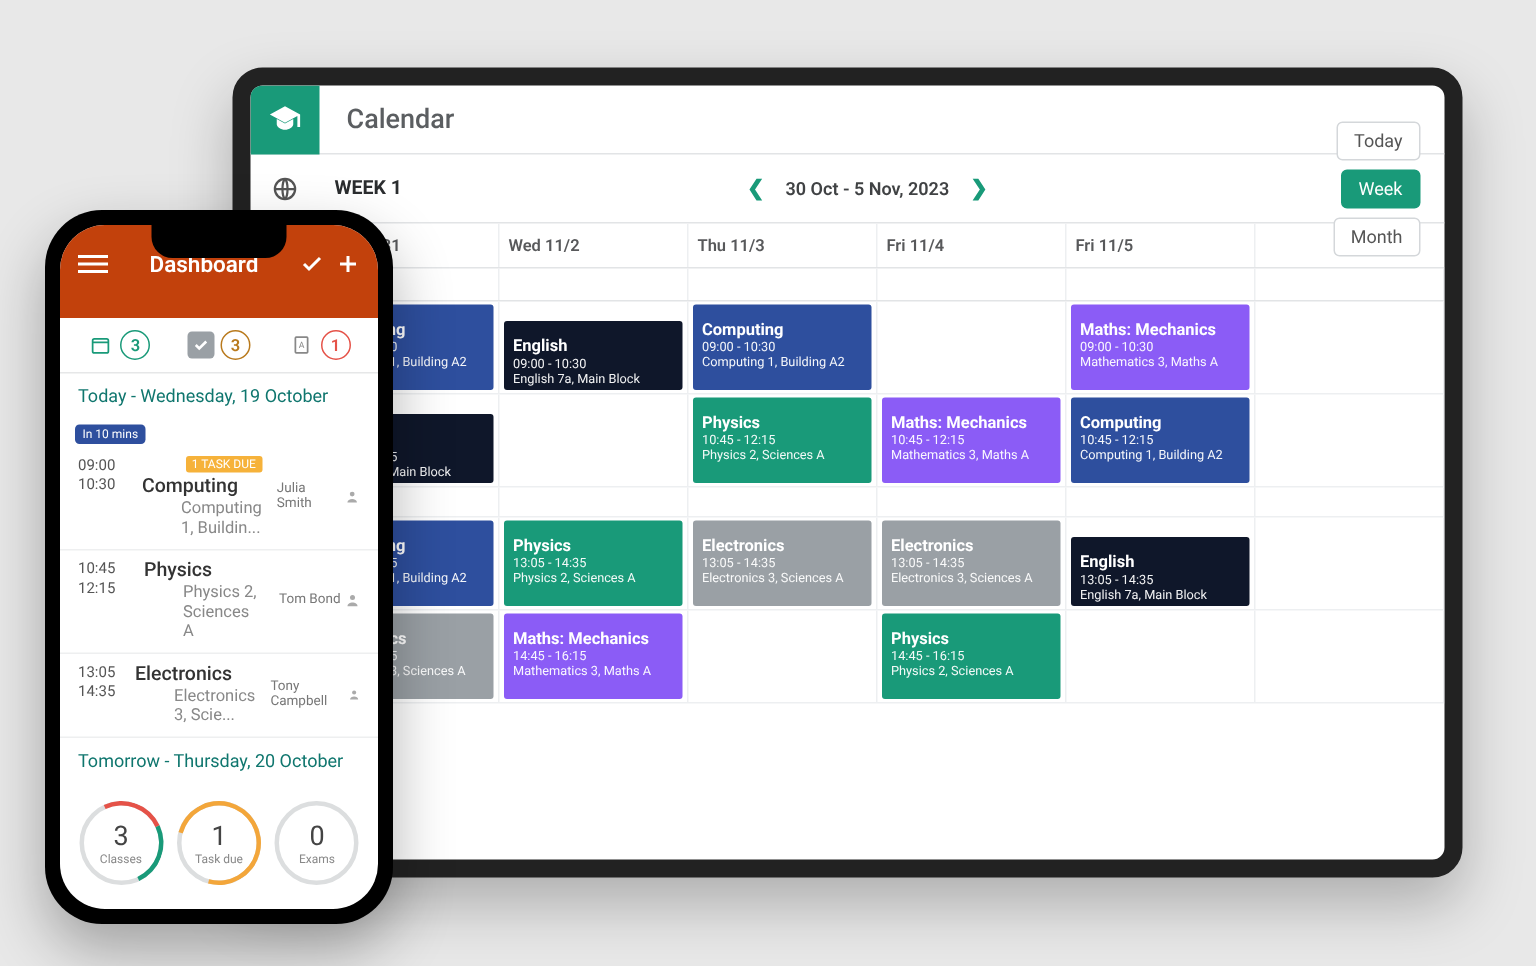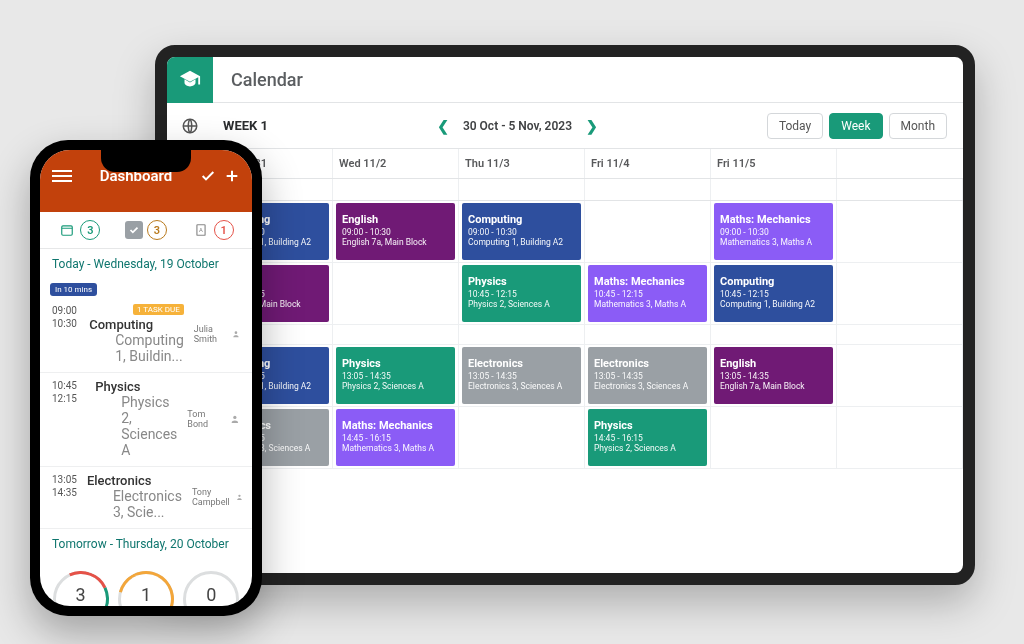--- a/index.html
+++ b/index.html
@@ -33,21 +33,21 @@
 
   .cal-ctrl-row {
     display:flex; align-items:center; height:46px; border-bottom:1px solid #e2e4e6; padding: 0 16px 0 0;
   }
   .cal-side-icon { width:46px; height:46px; display:flex; align-items:center; justify-content:center; color:#555; }
   .cal-side-icon svg{width:18px;height:18px;fill:#555;}
   .week-lbl { font-size: 13px; font-weight:700; color:#2b2d2f; padding-left: 10px; text-align: right; }
   .date-nav { flex:1; display:flex; align-items:center; justify-content:center; gap:14px; }
   .date-nav .chev { color:#199a79; font-weight:700; font-size:14px; cursor:pointer; }
   .date-nav .range { font-size:12px; font-weight:600; color:#404244; }
-  .view-sw { display:flex; gap:6px; align-items:flex-end; }
+  .view-sw { display:flex; gap:6px; align-items:flex-end;flex-direction:column; }
   .vbtn { border:1px solid #d4d7da; background:#fff; color:#555; font-size:12px; padding:5px 11px; border-radius:4px; cursor:pointer; }
   .vbtn.on { background:#199a79; color:#fff; border-color:#199a79; }
 
   .cal-grid-wrap { position:absolute; top:92px; left:0; right:0; bottom:0; overflow:hidden; }
   .day-headers { display:grid; grid-template-columns: 40px repeat(6,1fr); border-bottom:1px solid #e2e4e6; }
   .day-headers div { font-size:11px; font-weight:600; color:#58595b; padding:8px 6px; border-right:1px solid #edeff1; }
   .day-headers .dh-first { background:#f4f5f6; text-align:right; padding-right:4px; color:#888;}
   .half-term { display:grid; grid-template-columns: 40px repeat(6,1fr); border-bottom:1px solid #e2e4e6; }
   .half-term .ht { background:#efefef; font-size:10px; color:#666; padding:5px 6px; grid-column:1 / span 1; border-right:1px solid #edeff1; white-space:nowrap; overflow:hidden;}
   .half-term .blank{border-right:1px solid #edeff1;}
@@ -57,21 +57,21 @@
   .slot-row > div { border-right:1px solid #edeff1; position:relative; }
   .tcol { background:#fbfbfc; }
 
   .ev {
     position:absolute; inset:2px 3px 2px 3px; border-radius:2px;
     padding:5px 6px; color:#fff; overflow:hidden;
   }
   .ev small { display:block; font-size:8.5px; line-height:1.2; opacity:.95; }
   .ev .et { font-size:11px; font-weight:700; line-height:1.15; }
   .c-computing { background:#2e4f9e; }
-  .c-english   { background:#701a75; }
+  .c-english   { background:#0f172a;margin-top:11px; }
   .c-physics   { background:#199a79; }
   .c-maths     { background:#8b5cf6; }
   .c-electronics{ background:#9aa0a5; }
 
   .laptop::after{
     content:""; position:absolute; bottom:-20px; left:-60px; right:-60px; height:20px;
     background:linear-gradient(#c7c9cb,#a9abad); border-radius:0 0 12px 12px;
   }
 
   
@@ -101,21 +101,21 @@
   .b-green{border-color:#199a79;color:#199a79;}
   .b-orange{border-color:#f3a63a;color:#b97a1d;}
   .b-red{border-color:#e55248;color:#e55248;}
 
   .p-section-h{ font-size:12px; color:#0f766e; padding:8px 12px 6px; }
   .p-badge{ display:inline-block; background:#2e4f9e; color:#fff; font-size:8px; padding:2px 5px; border-radius:3px; margin-left:10px; margin-bottom:2px;}
   .p-item{ display:flex; padding:6px 12px 8px; border-bottom:1px solid #eeeff0; gap:10px;}
   .p-item .times{ font-size:10px; color:#555; line-height:1.3; width:34px; }
   .p-item .mid{ flex:1; }
   .p-item .mid .sub{ font-size:13px; color:#333; font-weight:500;}
-  .p-item .mid .loc{ font-size:14px; color:#888;margin-left:26px; }
+  .p-item .mid .loc{ font-size:11px; color:#888;margin-left:26px; }
   .p-item .teach{ font-size:9px; color:#777; display:flex; align-items:center; gap:3px;}
   .p-item .duebadge{ background:#f6b23a; color:#fff; font-size:8px; padding:1px 4px; border-radius:2px; display:inline-block; margin-bottom:2px; float:right;}
 
   .p-rings{ display:flex; justify-content:space-around; padding:14px 8px; }
   .ring{ width:56px;height:56px; border-radius:50%; border:3px solid #dcdedf; display:flex; flex-direction:column; align-items:center; justify-content:center; position:relative;}
   .ring.rg::before{content:"";position:absolute;inset:-3px;border:3px solid transparent;border-top-color:#e55248;border-right-color:#199a79;border-radius:50%;transform:rotate(20deg);}
   .ring.ro::before{content:"";position:absolute;inset:-3px;border:3px solid transparent;border-top-color:#f3a63a;border-right-color:#f3a63a;border-bottom-color:#f3a63a;border-radius:50%;transform:rotate(-30deg);}
   .ring .n{font-size:18px;color:#444;font-weight:400;}
   .ring .l{font-size:8px;color:#888;}
 </style>

